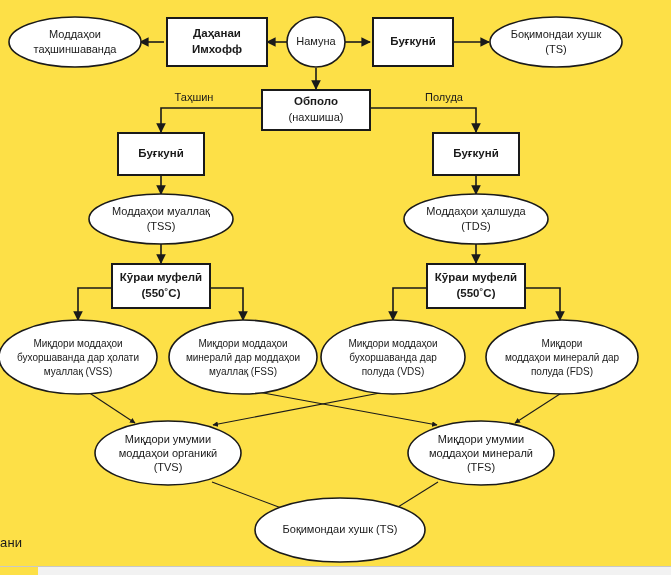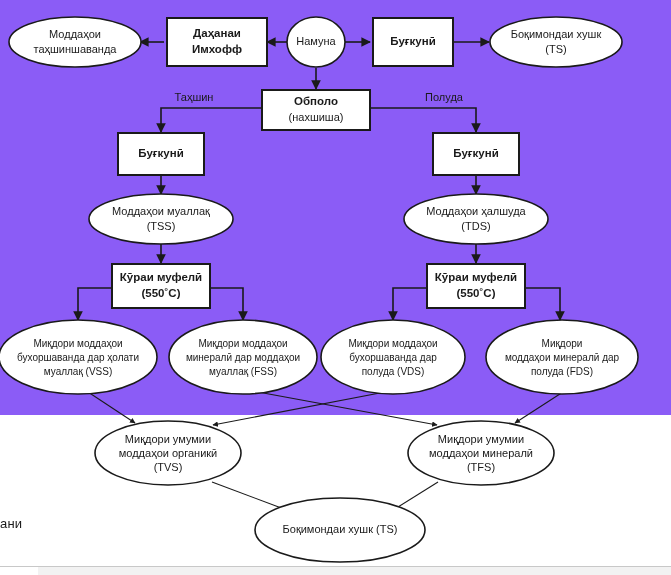--- a/index.html
+++ b/index.html
@@ -10,22 +10,22 @@
   body {
     width: 671px;
     height: 575px;
     font-family: "Liberation Sans", sans-serif;
     overflow: hidden;
     position: relative;
   }
   #diagram-root {
     position: relative;
     width: 671px;
-    height: 415px;
-    background: #8b5cf6;
+    height: 575px;
+    background: #fde047;
   }
   svg#flowchart {
     display: block;
     width: 671px;
     height: 575px;
   }
   .node-shape {
     fill: #ffffff;
     stroke: #1a1a1a;
     stroke-width: 1.6;
@@ -57,21 +57,21 @@
     stroke: #1a1a1a;
     stroke-width: 1.6;
     fill: none;
   }
   .conn.thin {
     stroke-width: 1.1;
   }
   .footer-fragment {
     position: absolute;
     left: 0px;
-    top: 516px;
+    top: 535px;
     font-family: "Liberation Sans", sans-serif;
     font-size: 13px;
     color: #1a1a1a;
     letter-spacing: 0.2px;
   }
   .footer-rule {
     position: absolute;
     left: 0px;
     top: 566px;
     width: 671px;

